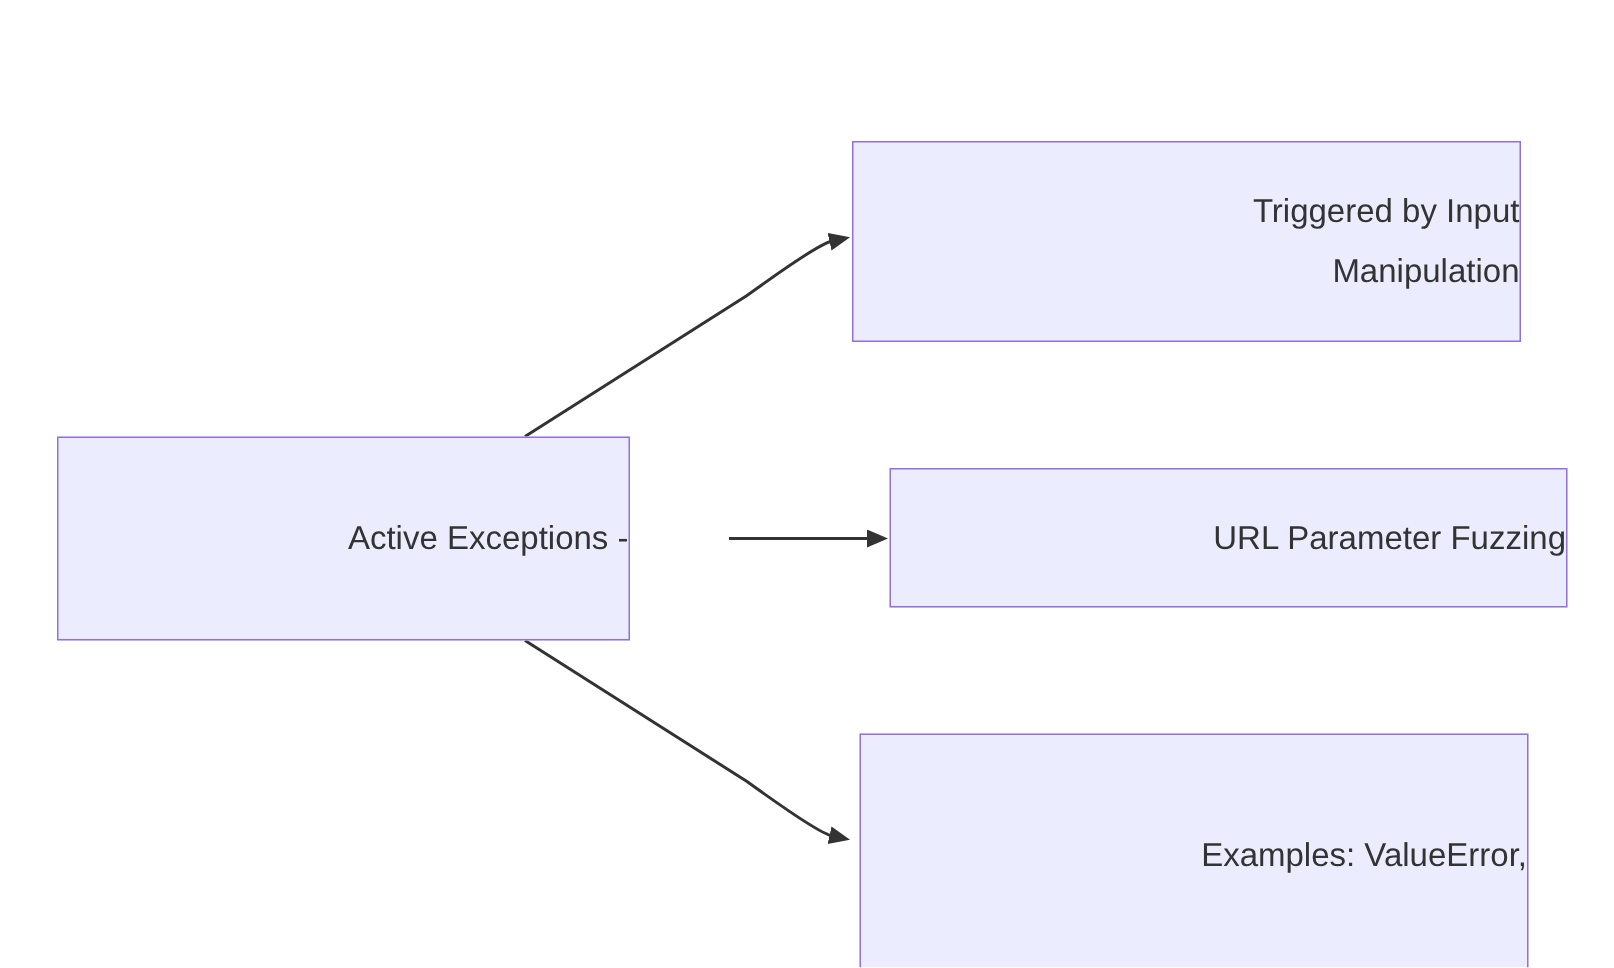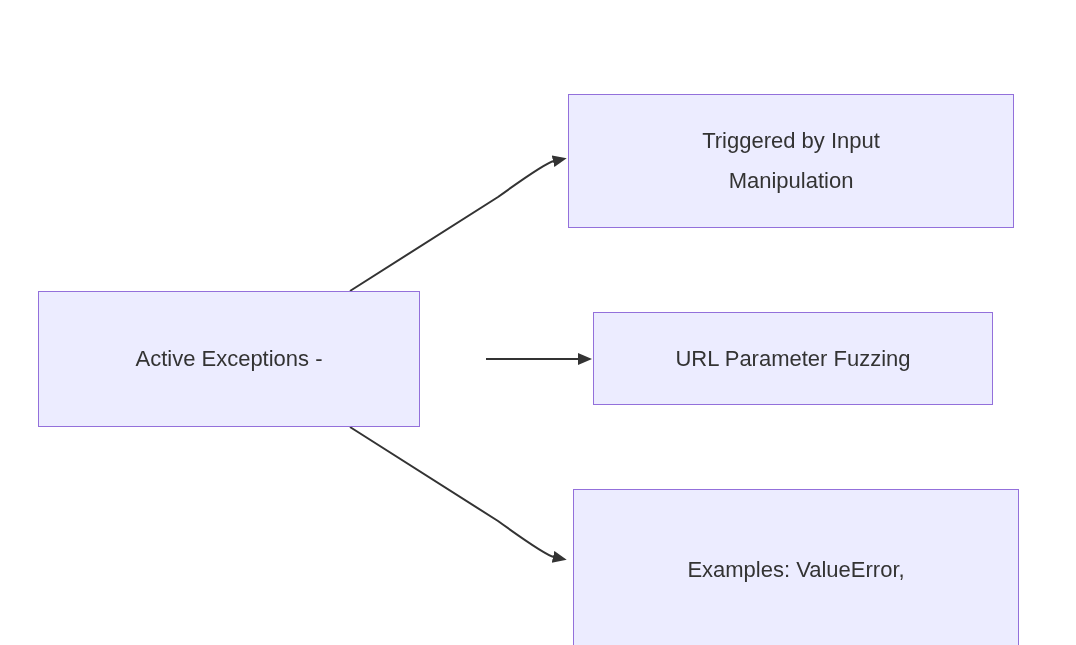--- a/index.html
+++ b/index.html
@@ -22,34 +22,34 @@
     width: 1076px;
     height: 645px;
   }
   .node {
     position: absolute;
     box-sizing: border-box;
     background: #ECECFF;
     border: 1.5px solid #9370DB;
     display: flex;
     flex-direction: column;
-    align-items: center;
+    align-items: flex-end;
     justify-content: center;
     text-align: center;
   }
   .node .line {
     display: block;
     color: #333333;
     font-size: 22px;
     line-height: 40px;
     white-space: nowrap;
   }
   .node-left   { left: 38px;  top: 291px; width: 382px; height: 136px; }
   .node-top    { left: 568px; top: 94px;  width: 446px; height: 134px; }
-  .node-mid    { left: 593px; top: 312px; width: 400px; height: 93px;  }
+  .node-mid    { left: 593px; top: 312px; width: 452px; height: 93px;  }
   .node-bottom { left: 573px; top: 489px; width: 446px; height: 161px; }
   .edge {
     fill: none;
     stroke: #333333;
     stroke-width: 2px;
   }
 </style>
 </head>
 <body>
 

